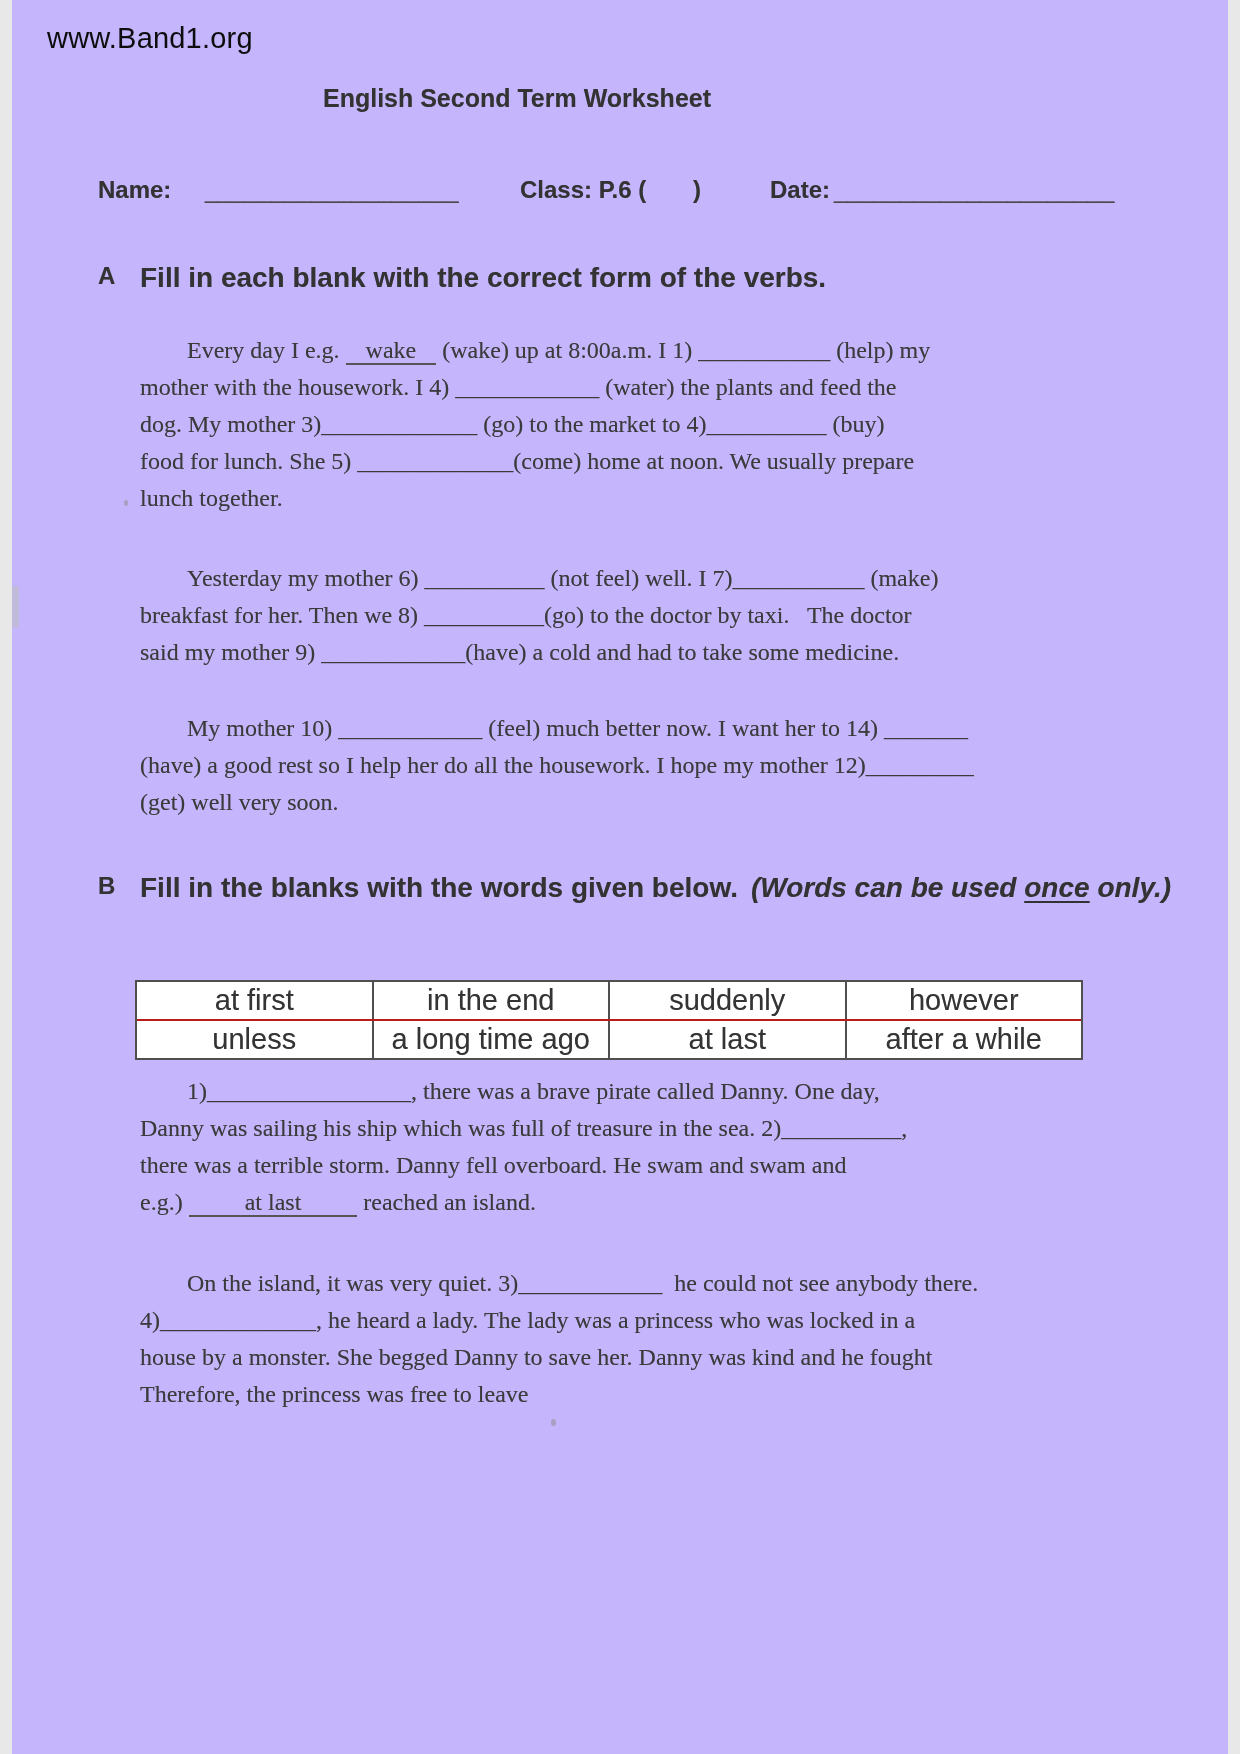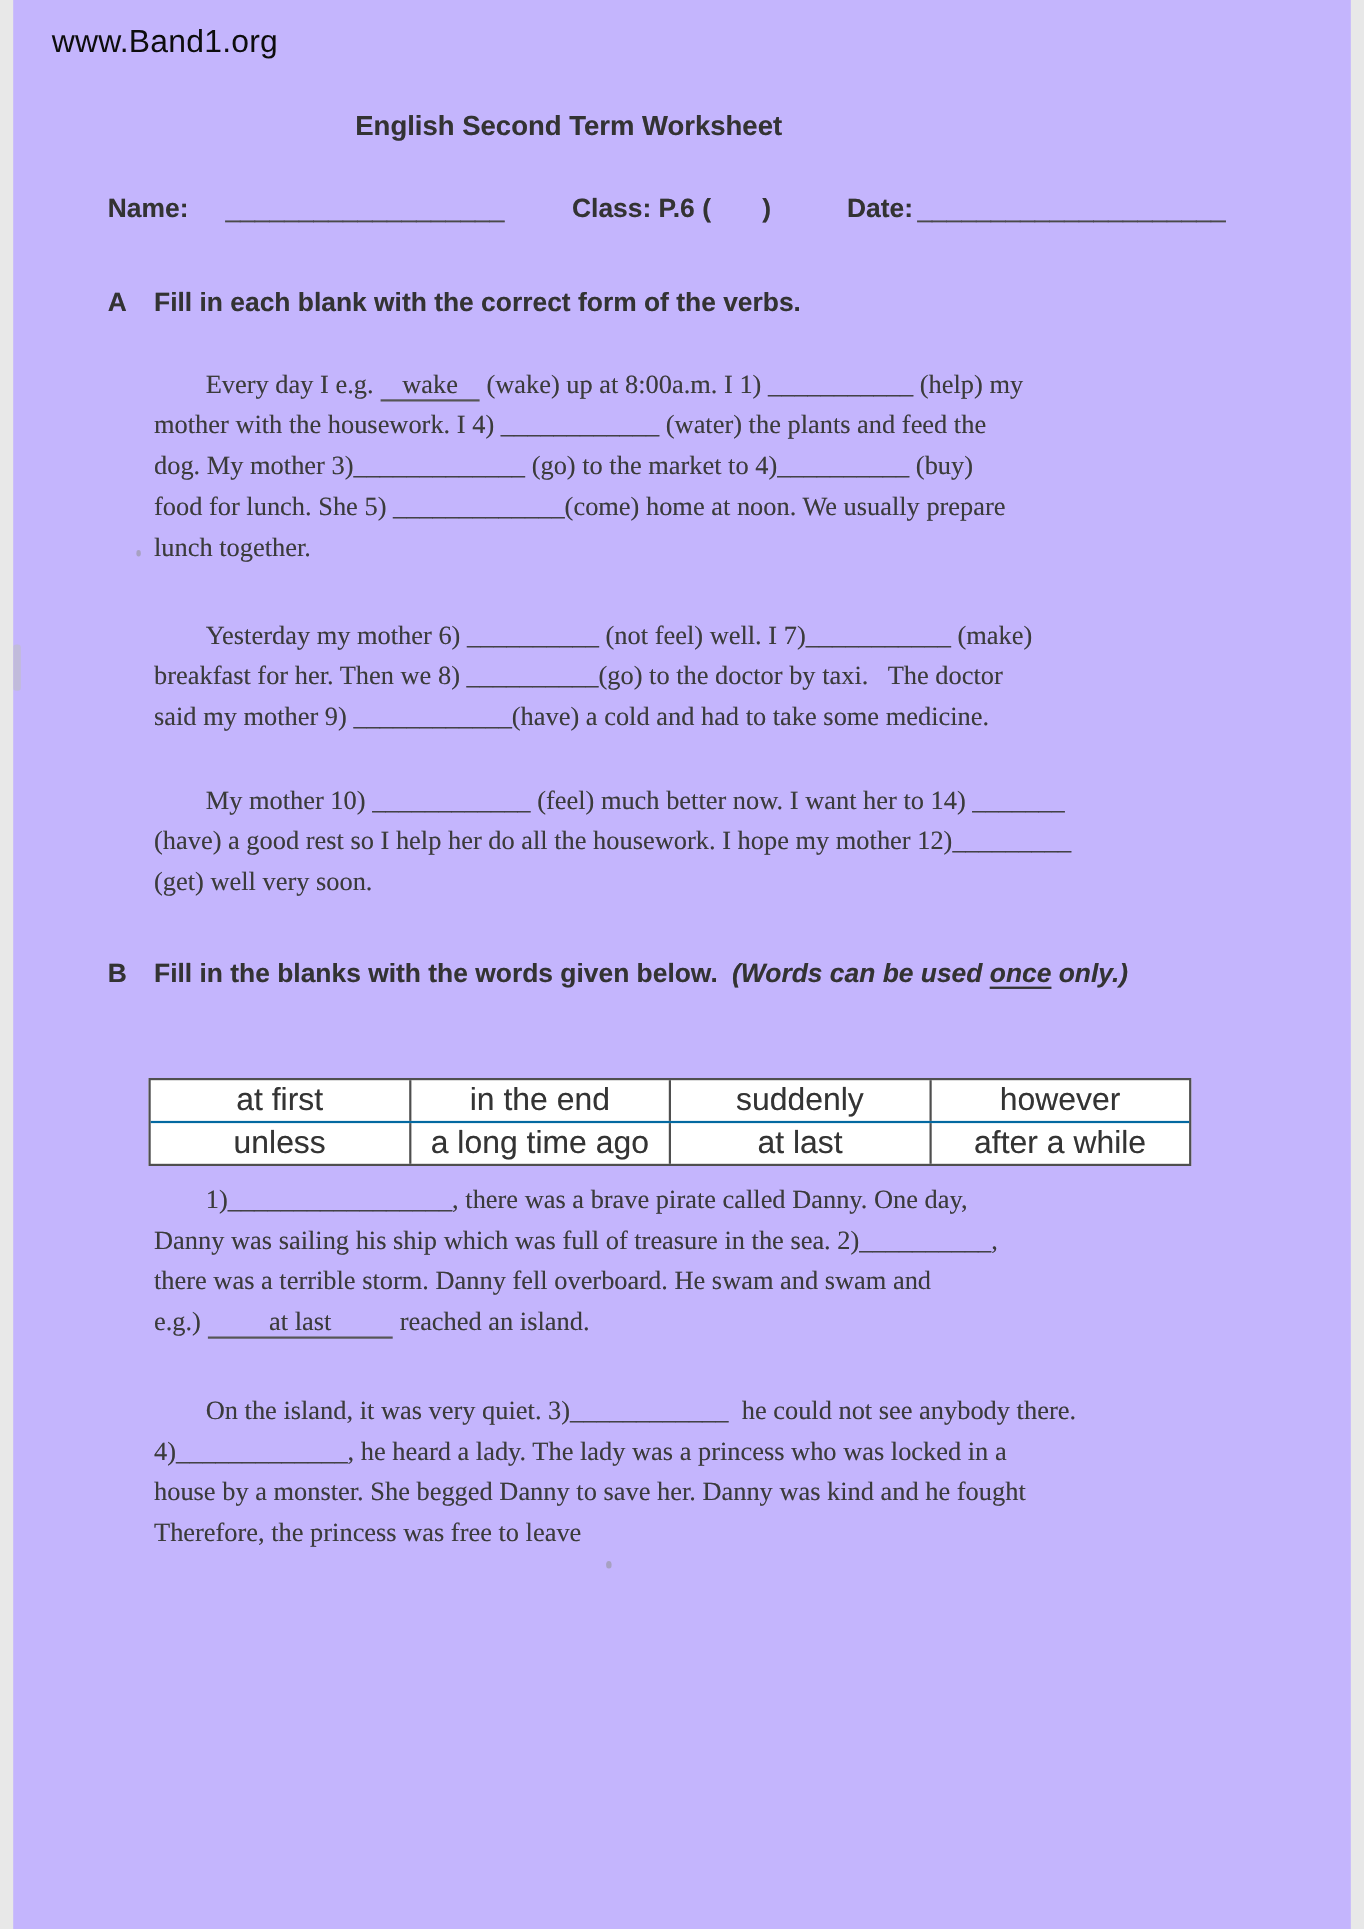--- a/index.html
+++ b/index.html
@@ -6,36 +6,36 @@
   .page {
     position:relative; width:1216px; height:1754px; margin:0 auto;
     background:#c4b5fd; overflow:hidden;
     font-family:"Liberation Sans", sans-serif;
     color:#3b3b3b;
     text-shadow:0 0 0.6px rgba(70,70,70,.45);
   }
   .abs { position:absolute; white-space:pre; }
   .b { font-weight:bold; color:#333; }
   .watermark { left:35px; top:22px; font-size:29px; color:#0d0d0d; text-shadow:none; letter-spacing:0.2px; }
-  .title-wrap { left:0; top:101px; width:1010px; text-align:center; font-size:25px; }
+  .title-wrap { left:0; top:84px; width:1010px; text-align:center; font-size:25px; }
   .hdr { top:176px; font-size:24px; }
   .blank-line { font-weight:normal; color:#4a4a4a; }
   .sec-label { left:86px; font-size:24px; }
-  .sec-heading { left:128px; font-size:24px; }
+  .sec-heading { left:128px; font-size:28px; }
   .note { font-style:italic; margin-left:13px; }
   .note-u { text-decoration:underline; text-decoration-thickness:2px; text-underline-offset:4px; }
   .para { position:absolute; left:128px; width:980px; font-size:24px; line-height:37px;font-family:Liberation Serif, serif; }
   .tline { white-space:pre-wrap; }
   .tline.first { padding-left:47px; }
   .seg { white-space:pre-wrap; }
   .ans { border-bottom:2px solid #555; padding:0 20px; }
   .ans.wide { padding:0 56px; }
   .wb { position:absolute; left:123px; top:980px; width:944px; border:2px solid #4f4f4f; background:#fff; }
   .wb-row { display:flex; }
-  .wb-row + .wb-row { border-top:2px solid #0369a1; }
+  .wb-row + .wb-row { border-top:2px solid #b91c1c; }
   .wb-cell { flex:1; height:37px; display:flex; align-items:center; justify-content:center;
              font-size:29px; color:#343434; border-left:2px solid #4f4f4f; }
   .wb-cell:first-child { border-left:none; }
   .speck { position:absolute; border-radius:50%; background:#8f8f8f; opacity:.55; }
   .smudge { position:absolute; left:0; top:586px; width:7px; height:42px; background:#bfbfbf; opacity:.55; border-radius:3px; }
 </style>
 </head>
 <body>
 
 <div class="page">

